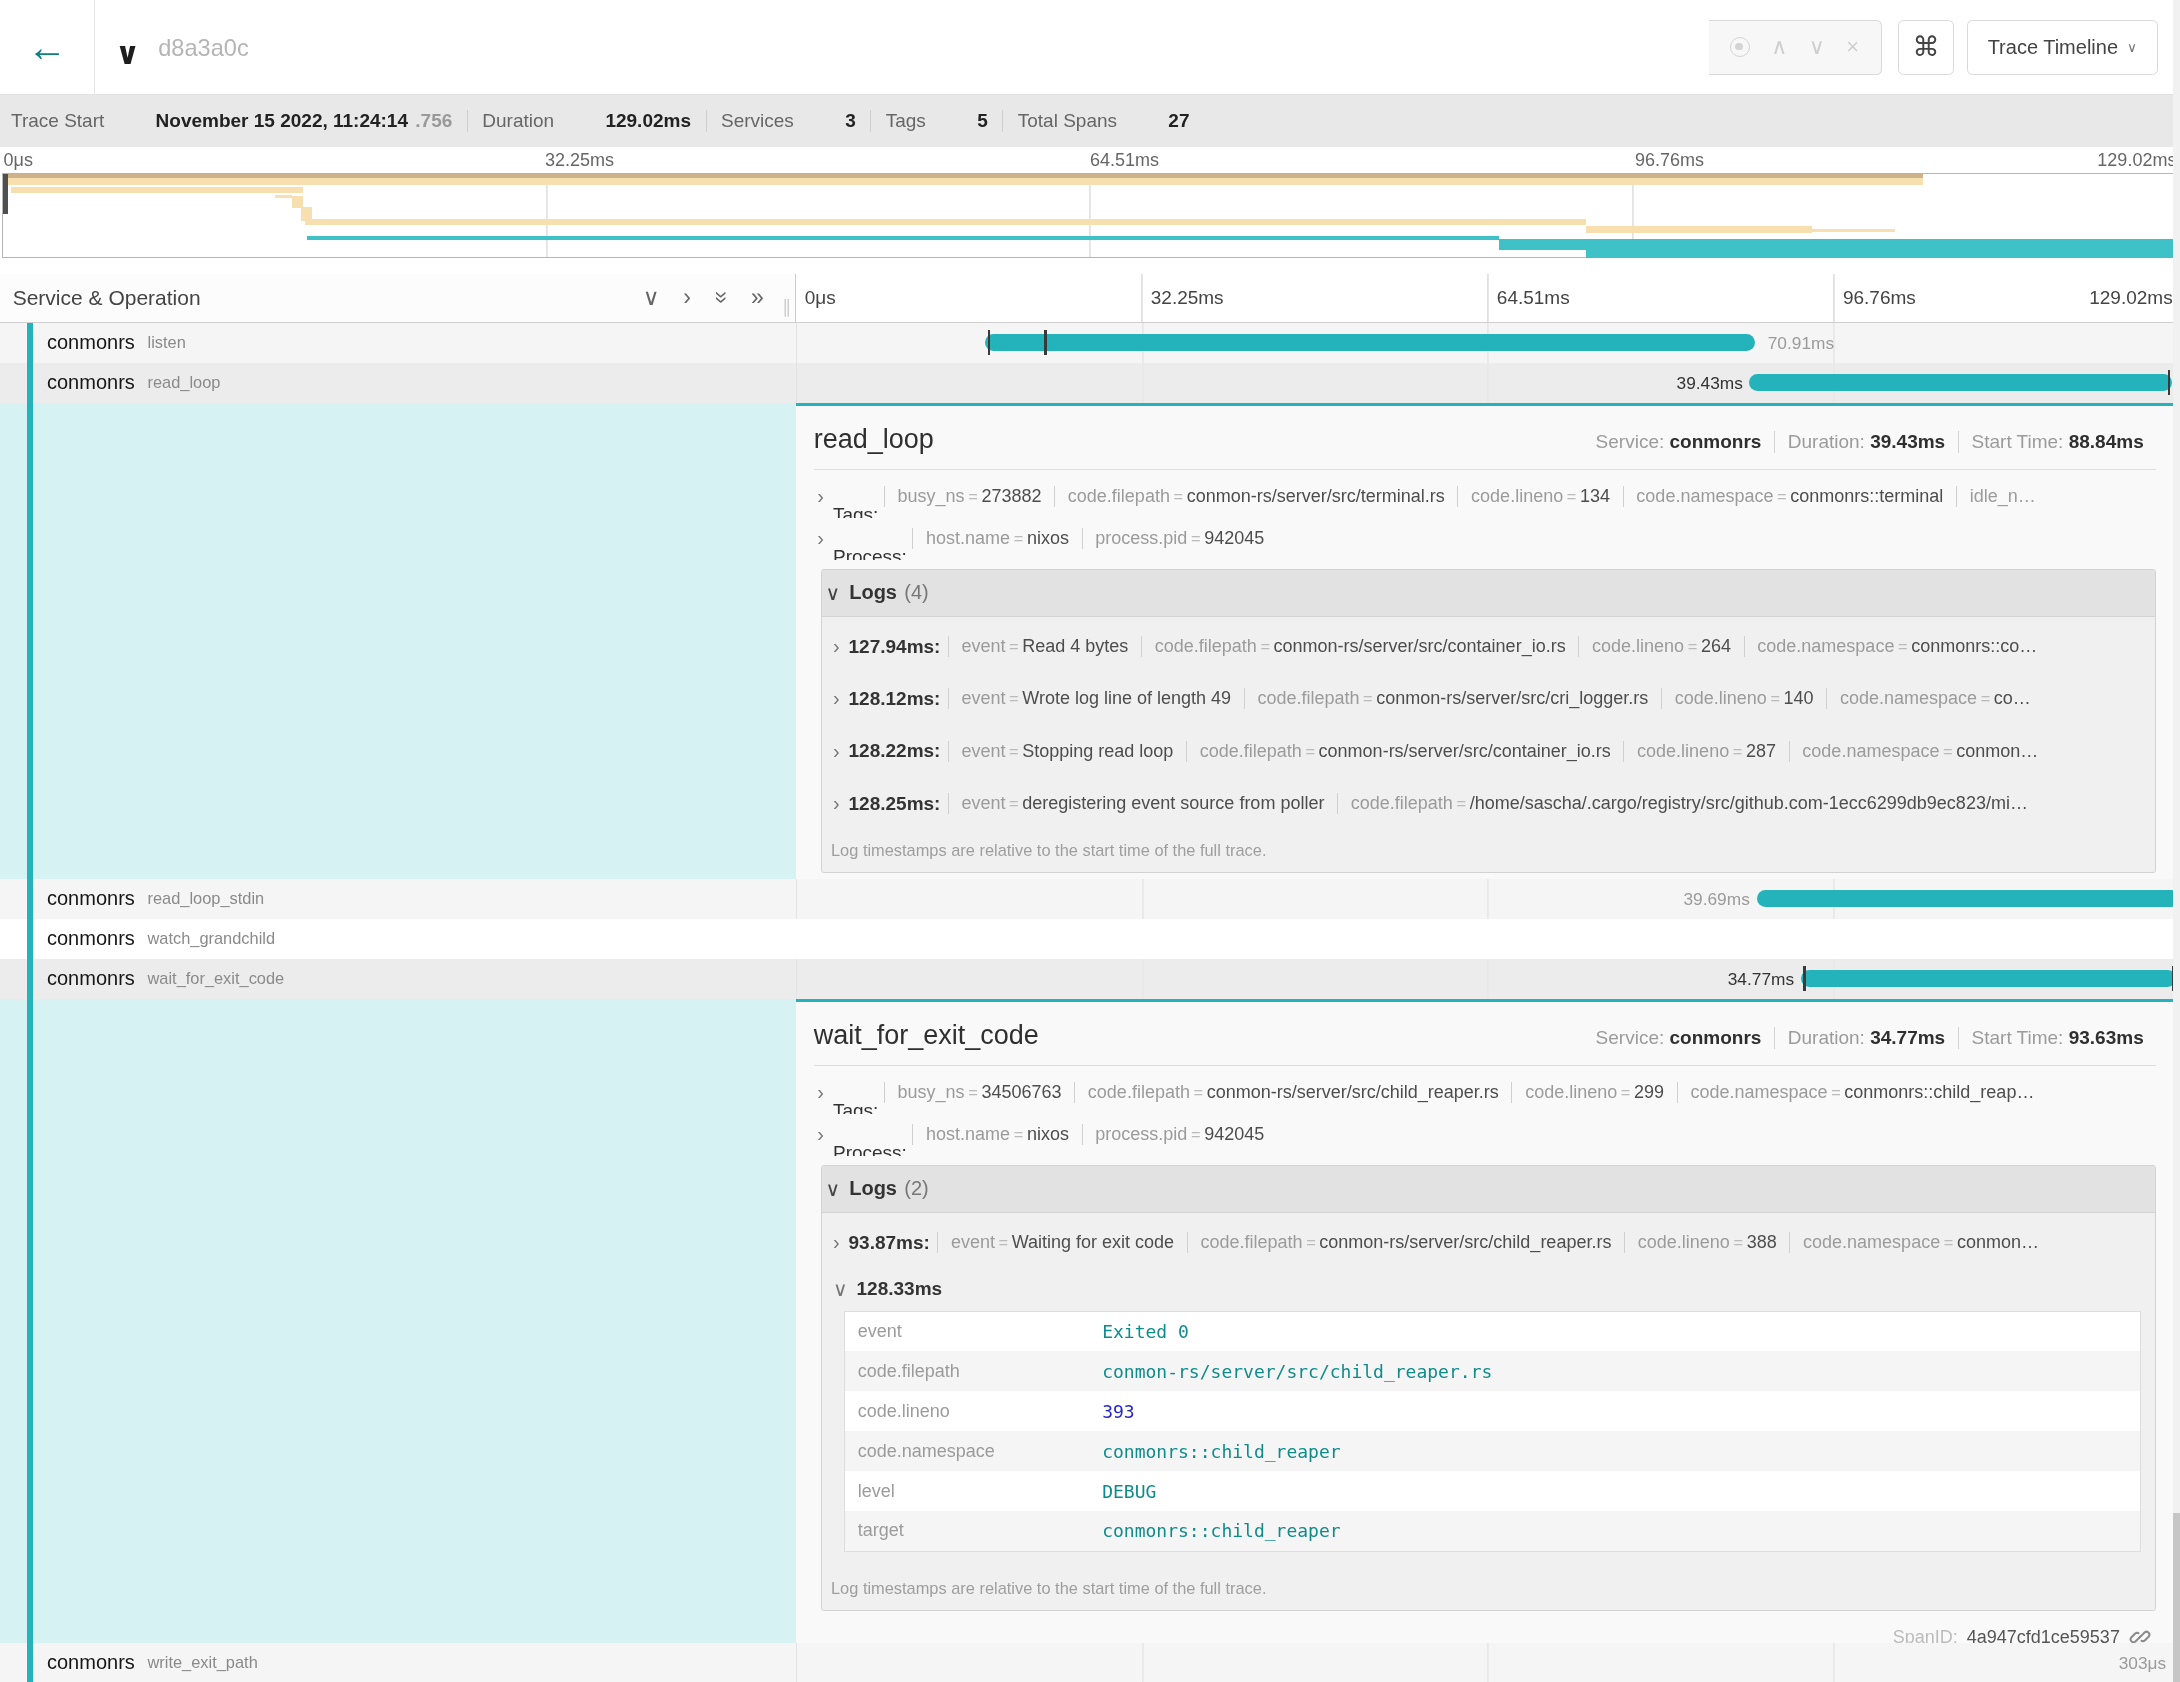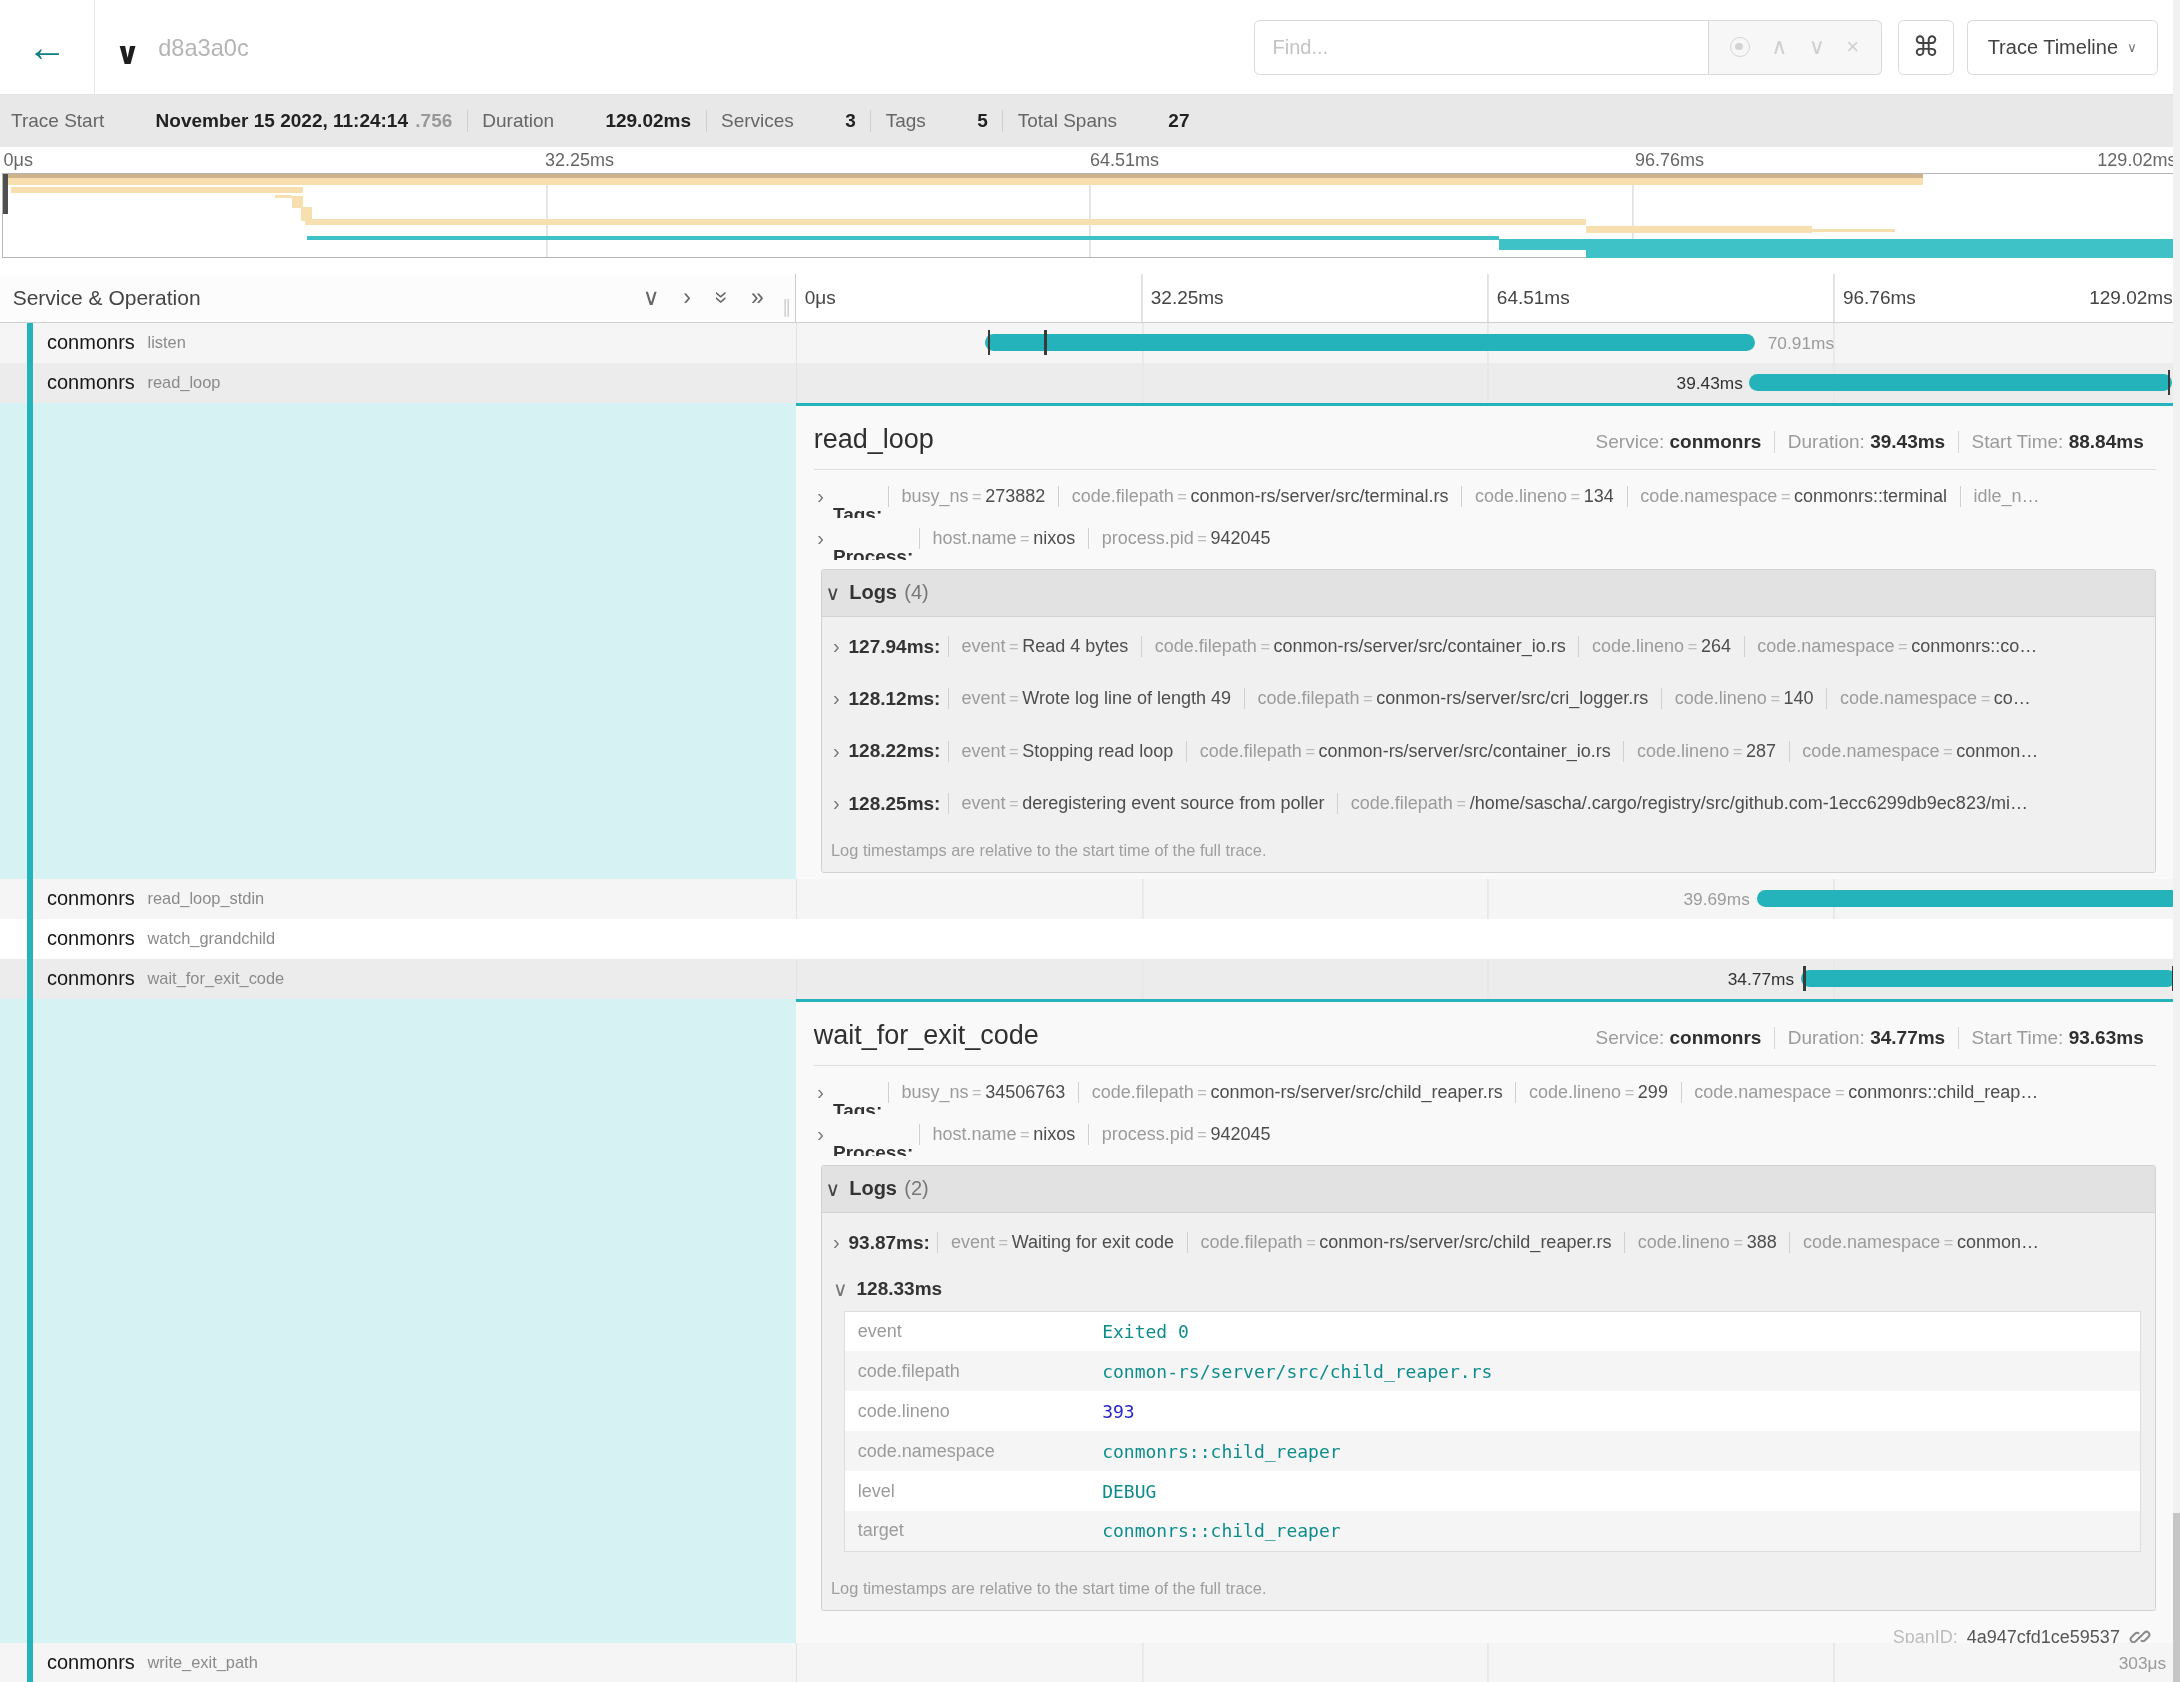--- a/index.html
+++ b/index.html
@@ -82,21 +82,21 @@
   .detail-card { width:63.5%; background:#f9f9f9; border-top:3.6px solid #24b3ba; padding:18px 23.6px 7.3px 18px; overflow:hidden; }
   .d-head { display:flex; align-items:baseline; }
   .d-title { font-size:27px; font-weight:500; color:#2f2f2f; }
   .d-meta { margin-left:auto; font-size:19px; display:flex; align-items:baseline; }
   .d-meta .m { padding:0 12.7px; border-left:0.9px solid #d4d4d4; white-space:nowrap; }
   .d-meta .m:first-child { border-left:none; }
   .d-meta .ml { color:#9b9b9b; } .d-meta .mv { color:#2f2f2f; font-weight:bold; }
   .d-div { border:none; border-top:1.8px solid #dedede; margin:14.5px 0 5.5px 0; }
   .acc-line { display:flex; align-items:center; height:42px; overflow:hidden; white-space:nowrap; }
   .acc-chev { color:#777; font-size:20px; margin:0 9px 0 3.6px; }
-  .acc-label { font-size:19px; font-weight:bold; color:#333; margin-right:5.5px;margin-top:36px; }
+  .acc-label { font-size:19px; font-weight:normal; color:#333; margin-right:5.5px;margin-top:36px; }
   .chip { padding:0 12.7px; border-left:0.9px solid #d0d0d0; font-size:18px; white-space:nowrap; }
   .chip:first-of-type { border-left:none; }
   .ck { color:#9b9b9b; } .ceq { color:#bbb; padding:0 3.6px; font-size:16.4px; } .cv { color:#4d4d4d; }
   .logs-box { border:0.9px solid #d2d2d2; border-radius:2.7px; margin:9px 0 3.6px 7.3px; background:#f0f0f0; }
   .logs-head { background:#e2e2e2; border-bottom:0.9px solid #d2d2d2; height:47px; display:flex; align-items:center; }
   .logs-head .acc-chev { color:#444; }
   .logs-title { font-size:20px; font-weight:bold; color:#333; }
   .logs-count { font-size:20px; color:#777; margin-left:7.3px; }
   .log-entry { display:flex; align-items:center; height:45px; margin:7.3px 7.3px 0 7.3px; overflow:hidden; white-space:nowrap; }
   .log-time { font-size:19px; font-weight:bold; color:#333; margin-right:7.3px; }
@@ -128,21 +128,20 @@
       <span>←</span>
     </div>
     <span class="collapse-toggle">
       <span>∨</span>
     </span>
     <div class="titles">
       <div class="trace-id">d8a3a0c</div>
     </div>
     <div class="top-right">
       <div class="findwrap">
-        <input class="find-input" placeholder="Find..." style="">
         <div class="find-tools">
           <span class="bullseye"></span>
           <span>∧</span>
           <span>∨</span>
           <span>×</span>
         </div>
       </div>
       <div class="sqbtn cmdbtn">
         <span>⌘</span>
       </div>

